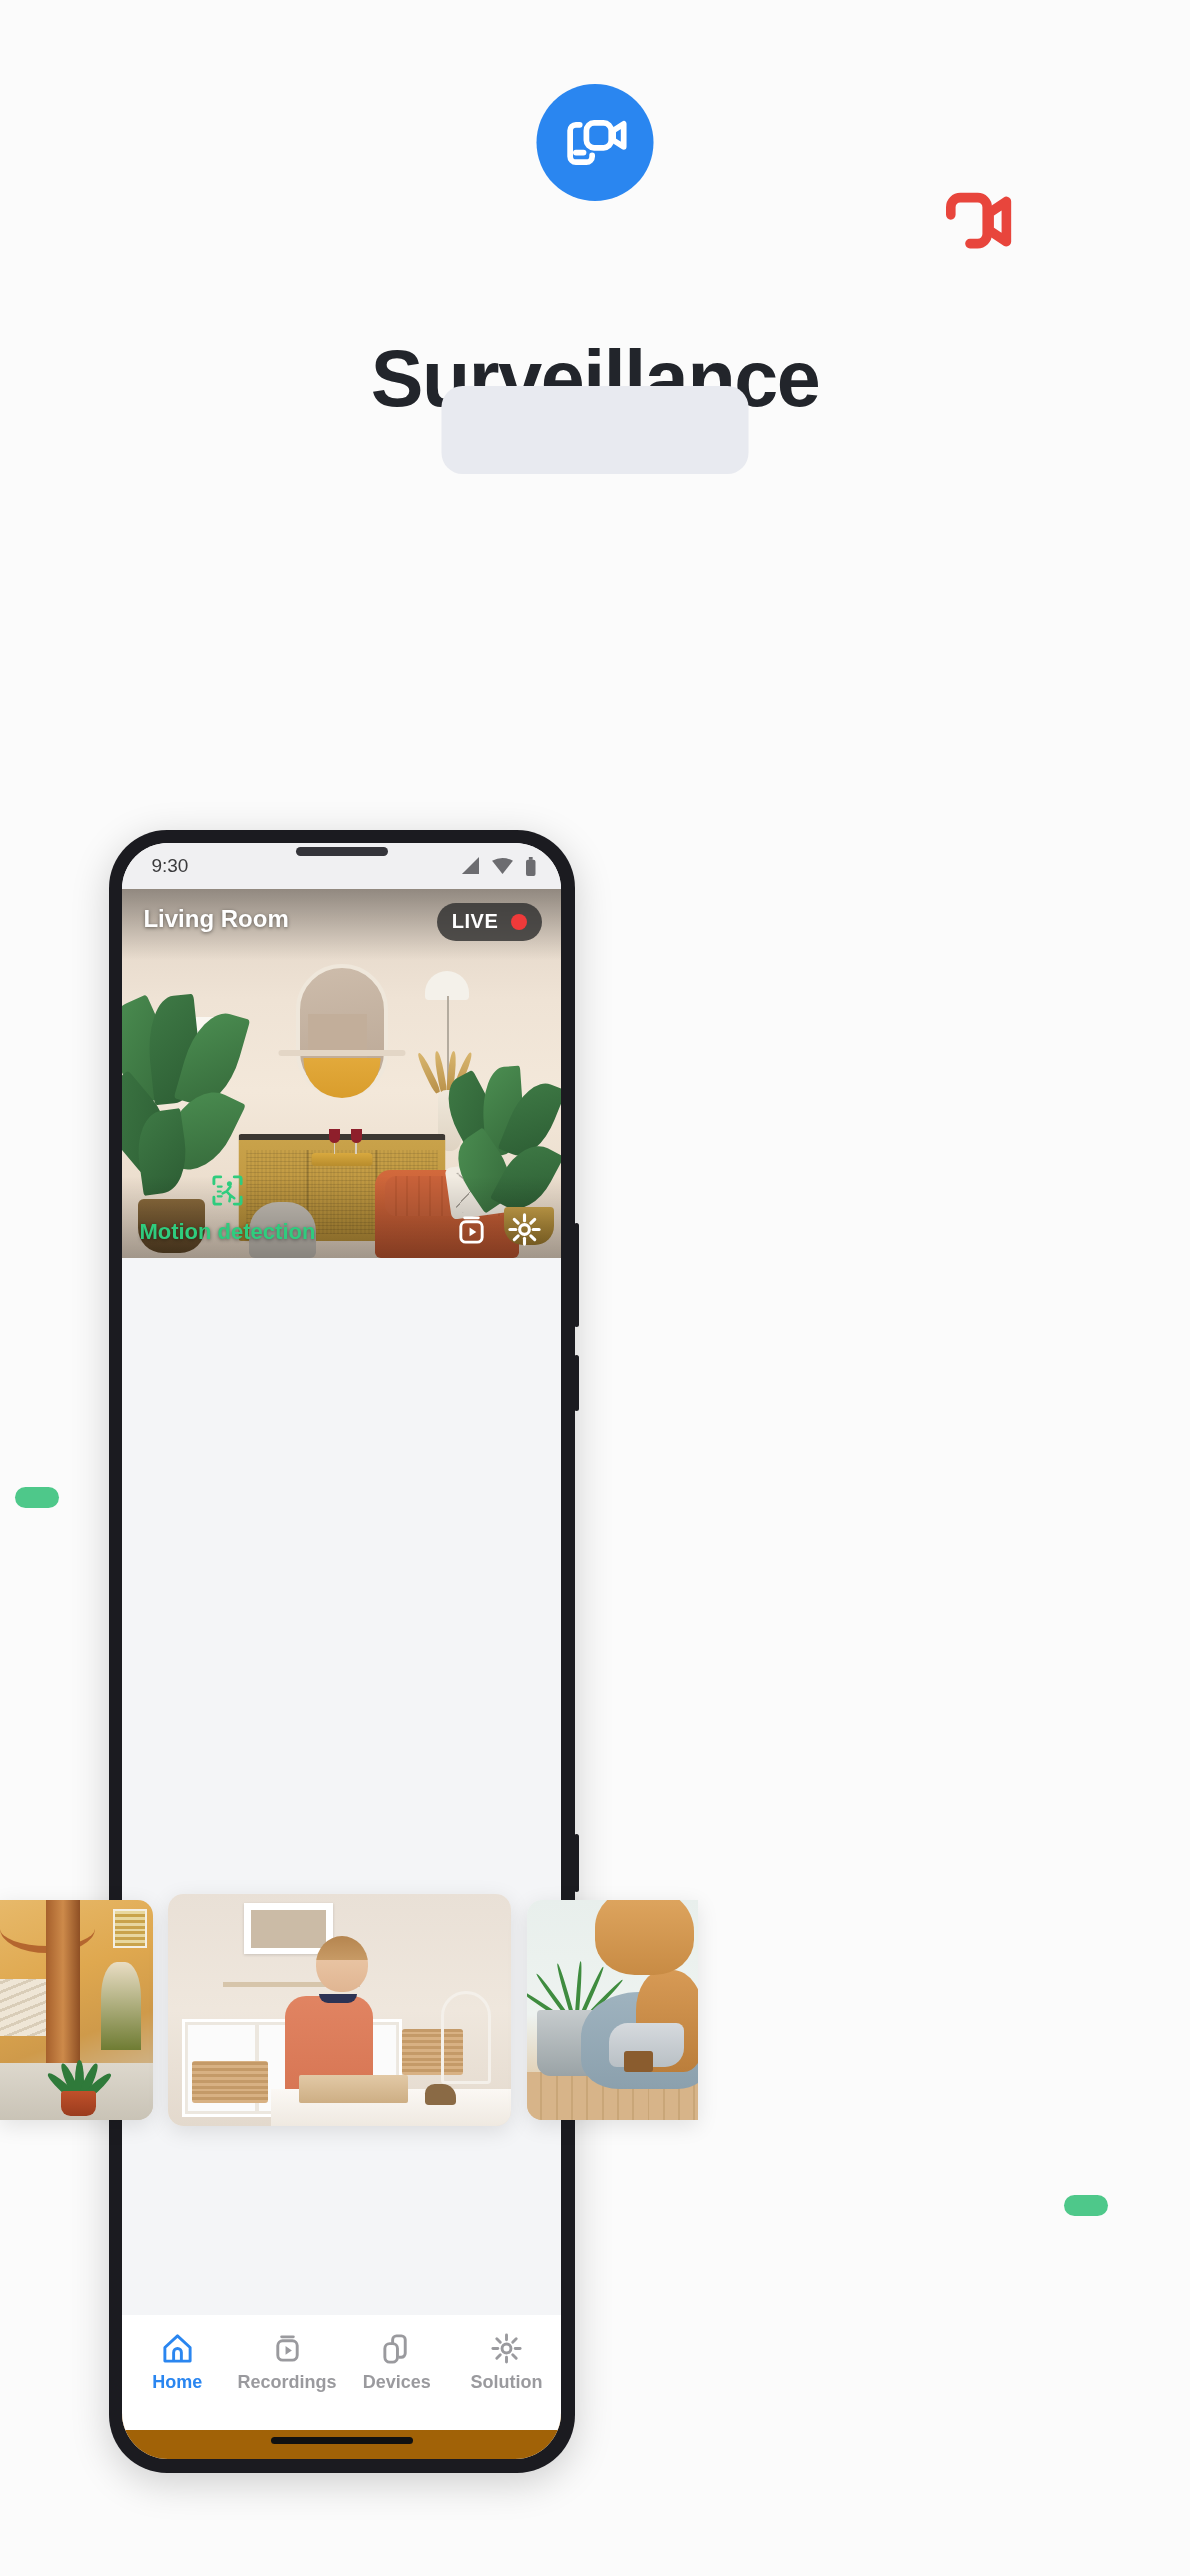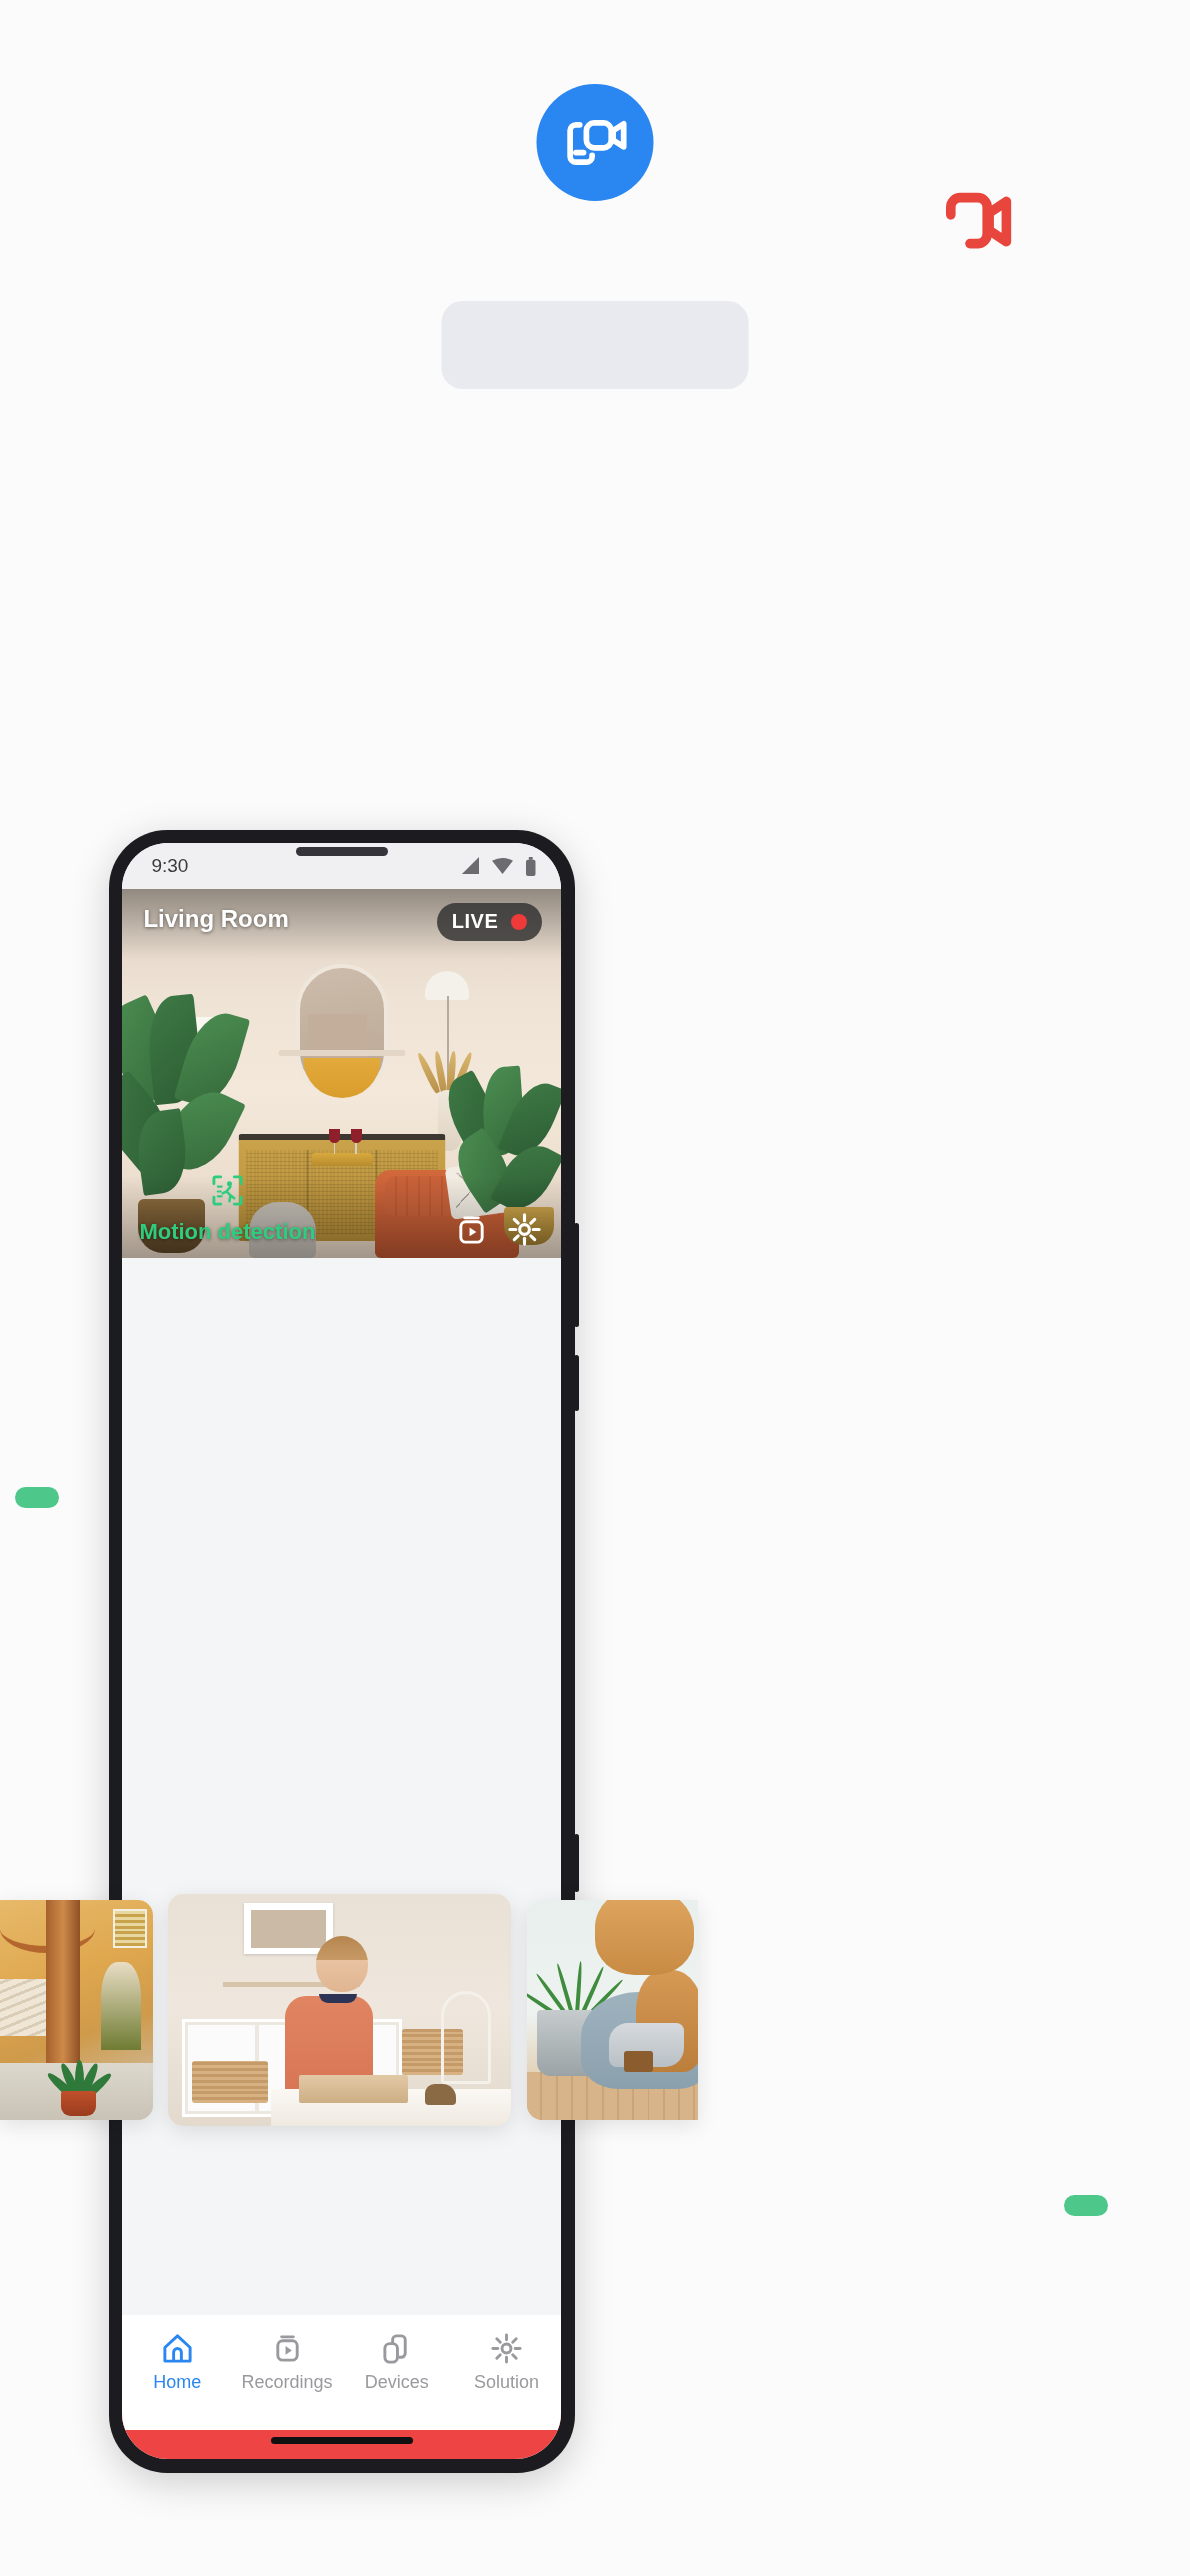--- a/index.html
+++ b/index.html
@@ -481,21 +481,21 @@
     z-index:10;
   }
   .nav-item { display:flex; flex-direction:column; align-items:center; gap:6.7px; width:105px; }
   .nav-label { font-size:18px; color:#9a9a9e; }
   .nav-item.active .nav-label { color:#2a86f0; }
   #home-indicator {
     position:absolute; left:50%; transform:translateX(-50%);
     bottom:15.3px; width:142px; height:6.7px; background:#111; border-radius:3.8px;
     z-index:20;
   }
-  .navbar-area { position:relative; background:#ef4444; flex:0 0 auto; height:144px; }
+  .navbar-area { position:relative; background:#a16207; flex:0 0 auto; height:144px;font-weight:bold; }
 </style>
 </head>
 <body>
 
 <div class="pill" id="pill-left"></div>
 <div class="pill" id="pill-right"></div>
 
 <div id="logo-wrap">
   <div id="app-logo">
     <svg width="65" height="54" viewBox="0 0 68 56">
@@ -508,20 +508,21 @@
 </div>
 
 <div id="red-mark">
   <svg width="75" height="69" viewBox="0 0 78 72">
     <path d="M8 28 v-8 a10 10 0 0 1 10 -10 h18 a10 10 0 0 1 10 10 v28 a10 10 0 0 1 -10 10 h-8" fill="none" stroke="#e8453c" stroke-width="10" stroke-linecap="round"></path>
     <path d="M48 26 L66 14 L66 56 L48 44 Z" fill="none" stroke="#e8453c" stroke-width="10" stroke-linejoin="round"></path>
   </svg>
 </div>
 
 <div id="headline">
+  <span class="ln">Surveillance</span>
   <span class="ln" id="hl-3">
     <span id="hl-highlight"></span>
   </span>
 </div>
 
 <div id="handset">
 
   <div class="side-btn" id="side-btn-1"></div>
   <div class="side-btn" id="side-btn-2"></div>
   <div class="side-btn" id="side-btn-3"></div>

